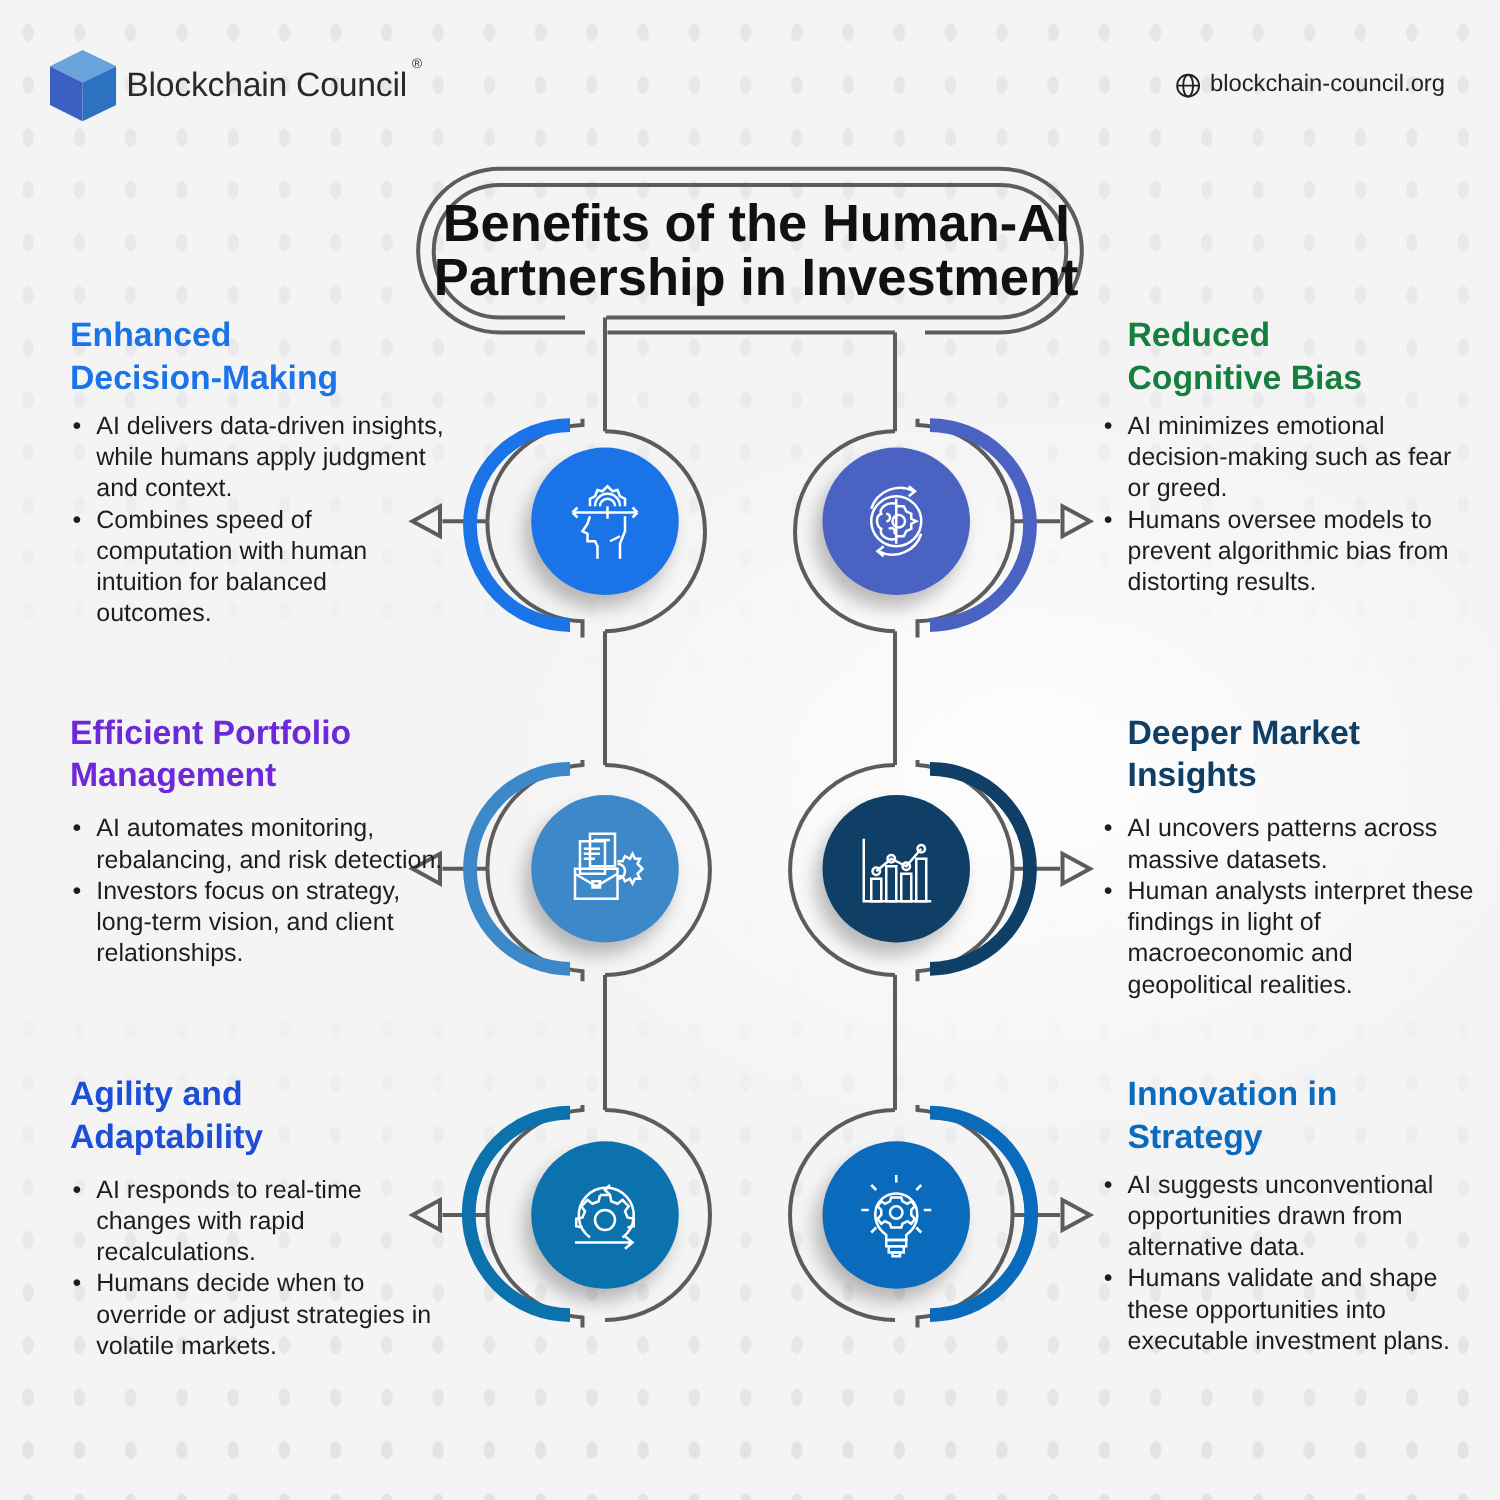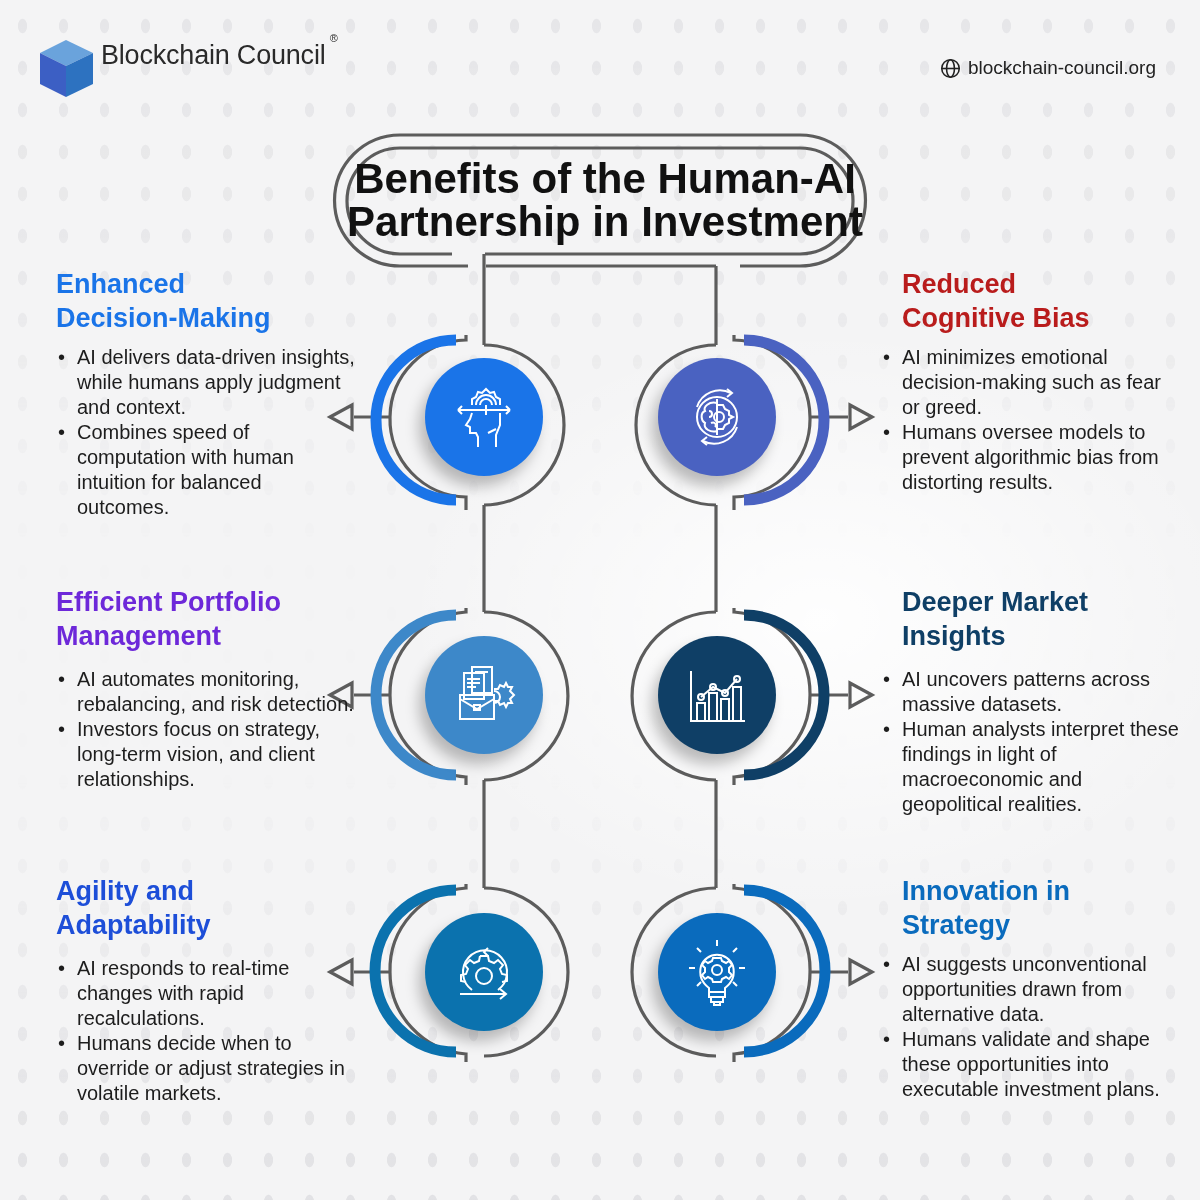--- a/index.html
+++ b/index.html
@@ -16,39 +16,39 @@
     background-size: 41px 42px;
     background-position: 2px 5px;
     -webkit-mask-image: linear-gradient(to bottom, rgba(0,0,0,0.7) 0%, rgba(0,0,0,0.5) 25%, rgba(0,0,0,0.05) 45%, rgba(0,0,0,0.05) 65%, rgba(0,0,0,0.6) 85%, rgba(0,0,0,0.9) 100%);
     mask-image: linear-gradient(to bottom, rgba(0,0,0,0.7) 0%, rgba(0,0,0,0.5) 25%, rgba(0,0,0,0.05) 45%, rgba(0,0,0,0.05) 65%, rgba(0,0,0,0.6) 85%, rgba(0,0,0,0.9) 100%);
   }
   .bg-glow {
     position: absolute; inset: 0;
     background: radial-gradient(ellipse 600px 420px at 820px 620px, rgba(255,255,255,0.9), rgba(255,255,255,0) 70%);
   }
   
-  .logo { position: absolute; left: 40px; top: 40px; display: flex; gap: 8px; }
+  .logo { position: absolute; left: 40px; top: 40px; display: flex; align-items: center; gap: 8px; }
   .logo-cube { width: 53px; height: 57px; }
   .logo-text { font-size: 27px; color: #2a2a2a; letter-spacing: -0.2px; position: relative; }
   .logo-reg { position: absolute; right: -12px; top: -8px; font-size: 11px; }
   .site { position: absolute; right: 44px; top: 57px; display: flex; align-items: center; gap: 7px; font-size: 19px; color: #222; }
   .globe { width: 21px; height: 21px; }
 
   
   .connectors { position: absolute; left: 0; top: 0; width: 1200px; height: 1200px; pointer-events: none; }
 
   
   .title {
     position: absolute; left: 345px; top: 150px; width: 520px; height: 100px;
     display: flex; flex-direction: column; align-items: center; justify-content: center;
     text-align: center; font-weight: 700; font-size: 42px; line-height: 43px; color: #111;
   }
 
   
-  .card { position: absolute; width: 300px; margin-top: 16px; }
+  .card { position: absolute; width: 300px; }
   .card h2 { font-size: 27px; line-height: 34px; font-weight: 700; margin-bottom: 10px; }
   .card ul { list-style: none; }
   .card li { position: relative; padding-left: 21px; font-size: 20px; line-height: 25px; color: #1d1d1d; }
   .card li::before { content: "•"; position: absolute; left: 2px; top: 0; }
 
   
   .icon-circle {
     position: absolute; width: 118px; height: 118px; border-radius: 50%;
     display: flex; align-items: center; justify-content: center;
     box-shadow: -6px 10px 14px rgba(0,0,0,0.25);
@@ -230,21 +230,21 @@
   <h2 style="color:#1a74e8;">
     <span>Enhanced</span><br><span>Decision-Making</span>
   </h2>
   <ul>
     <li>AI delivers data-driven insights, while humans apply judgment and context.</li>
     <li>Combines speed of computation with human intuition for balanced outcomes.</li>
   </ul>
 </div>
 
 <div class="card" style="left:902px; top:251px; width:270px;">
-  <h2 style="color:#b91c1c;">
+  <h2 style="color:#15803d;">
     <span>Reduced</span><br><span>Cognitive Bias</span>
   </h2>
   <ul style="margin-left:-21px;">
     <li>AI minimizes emotional decision-making such as fear or greed.</li>
     <li>Humans oversee models to prevent algorithmic bias from distorting results.</li>
   </ul>
 </div>
 
 <div class="card" style="left:56px; top:569px;">
   <h2 style="color:#6d28d9;">

